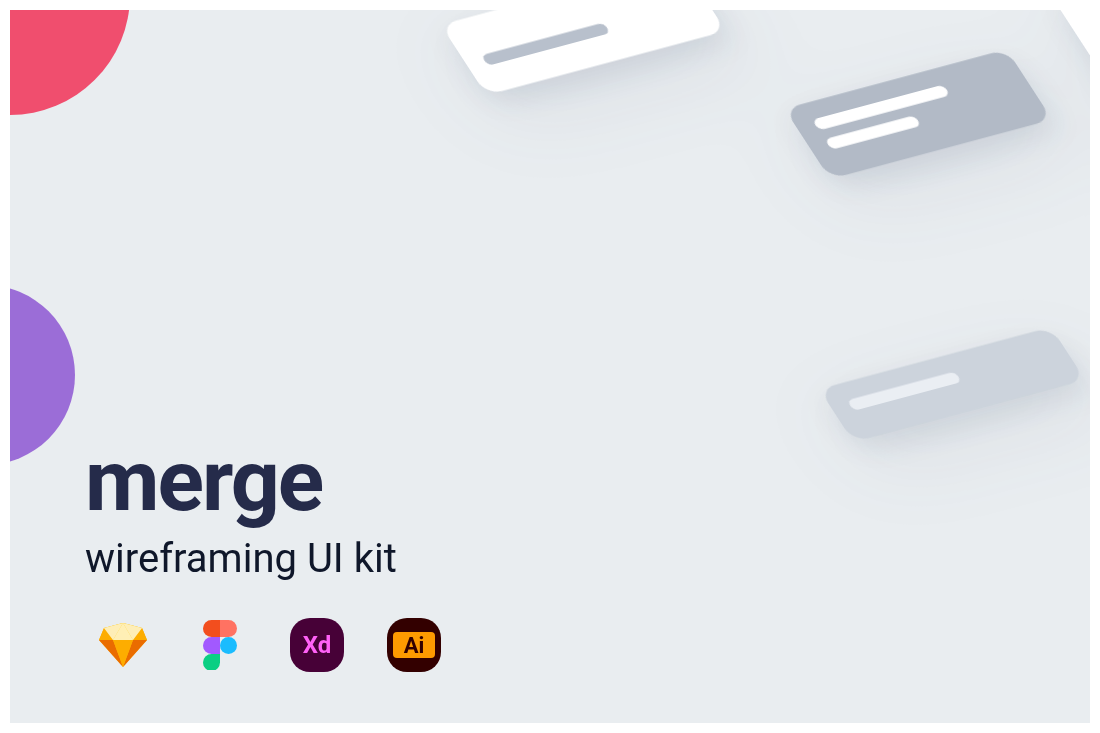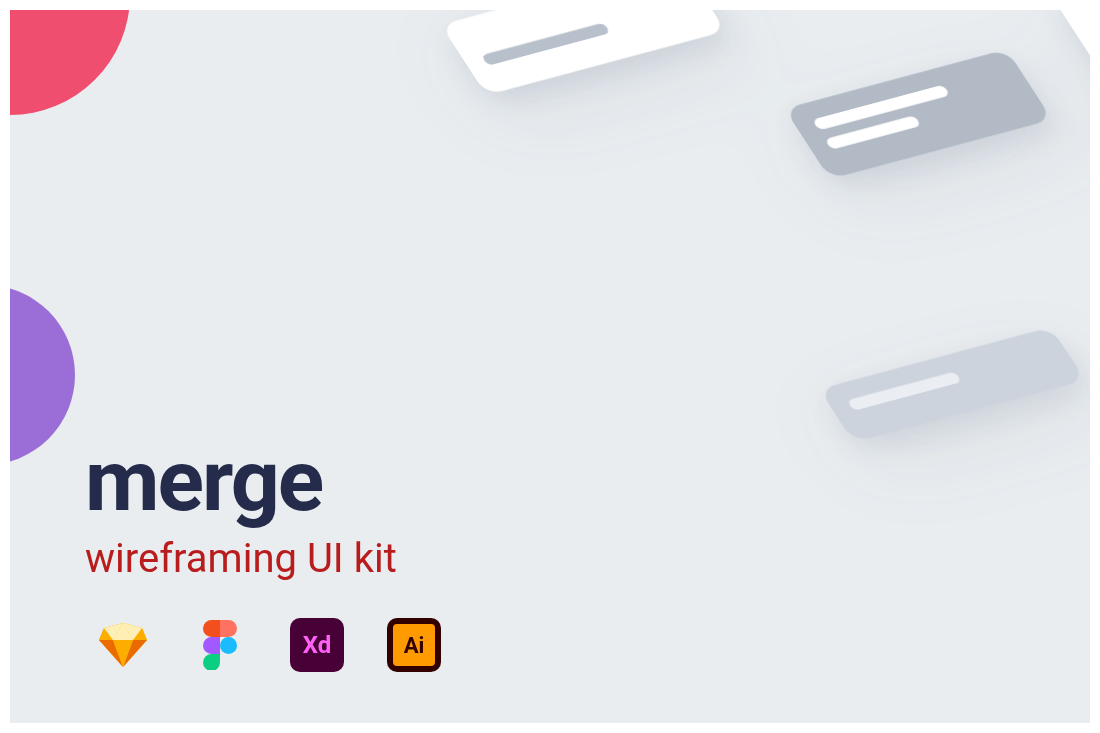--- a/index.html
+++ b/index.html
@@ -42,34 +42,34 @@
     font-size: 86px;
     font-weight: 700;
     color: #252B4A;
     letter-spacing: -2px;
   }
   .subtitle {
     position: absolute;
     left: 75px; top: 525px;
     font-size: 40px;
     font-weight: 400;
-    color: #b91c1c;
+    color: #0f172a;
   }
 
   
   .tools {
     position: absolute;
     left: 75px; top: 608px;
     display: flex;
     gap: 32px;
     align-items: center;
   }
   .tool-icon {
     width: 54px; height: 54px;
-    border-radius: 10px;
+    border-radius: 20px;
     display: flex;
     align-items: center;
     justify-content: center;
     margin-left: 11px;
   }
 
   
   .scene {
     position: absolute;
     top: -190px;
@@ -156,19 +156,19 @@
           <path fill="#FF7262" d="M17 0h8.5a8.5 8.5 0 1 1 0 17H17Z"></path>
           <path fill="#A259FF" d="M8.5 17H17v17H8.5a8.5 8.5 0 1 1 0-17Z"></path>
           <circle fill="#1ABCFE" cx="25.5" cy="25.5" r="8.5"></circle>
           <path fill="#0ACF83" d="M8.5 34H17v8.5A8.5 8.5 0 1 1 8.5 34Z"></path>
         </svg>
     </div>
     <div class="tool-icon" style="background:#470137;" title="Adobe XD">
       <span style="color:#FF61F6;font-weight:700;font-size:24px;">Xd</span>
     </div>
     <div class="tool-icon" style="background:#330000;" title="Adobe Illustrator">
-      <div style="background:#FF9A00;width:42px;height:42px;border-radius:4px;display:flex;align-items:center;justify-content:center;">
+      <div style="background:#FF9A00;width:42px;height:26px;border-radius:4px;display:flex;align-items:center;justify-content:center;">
         <span style="color:#330000;font-weight:700;font-size:22px;">Ai</span>
       </div>
     </div>
   </div>
 
 </div>
 
 </body></html>

